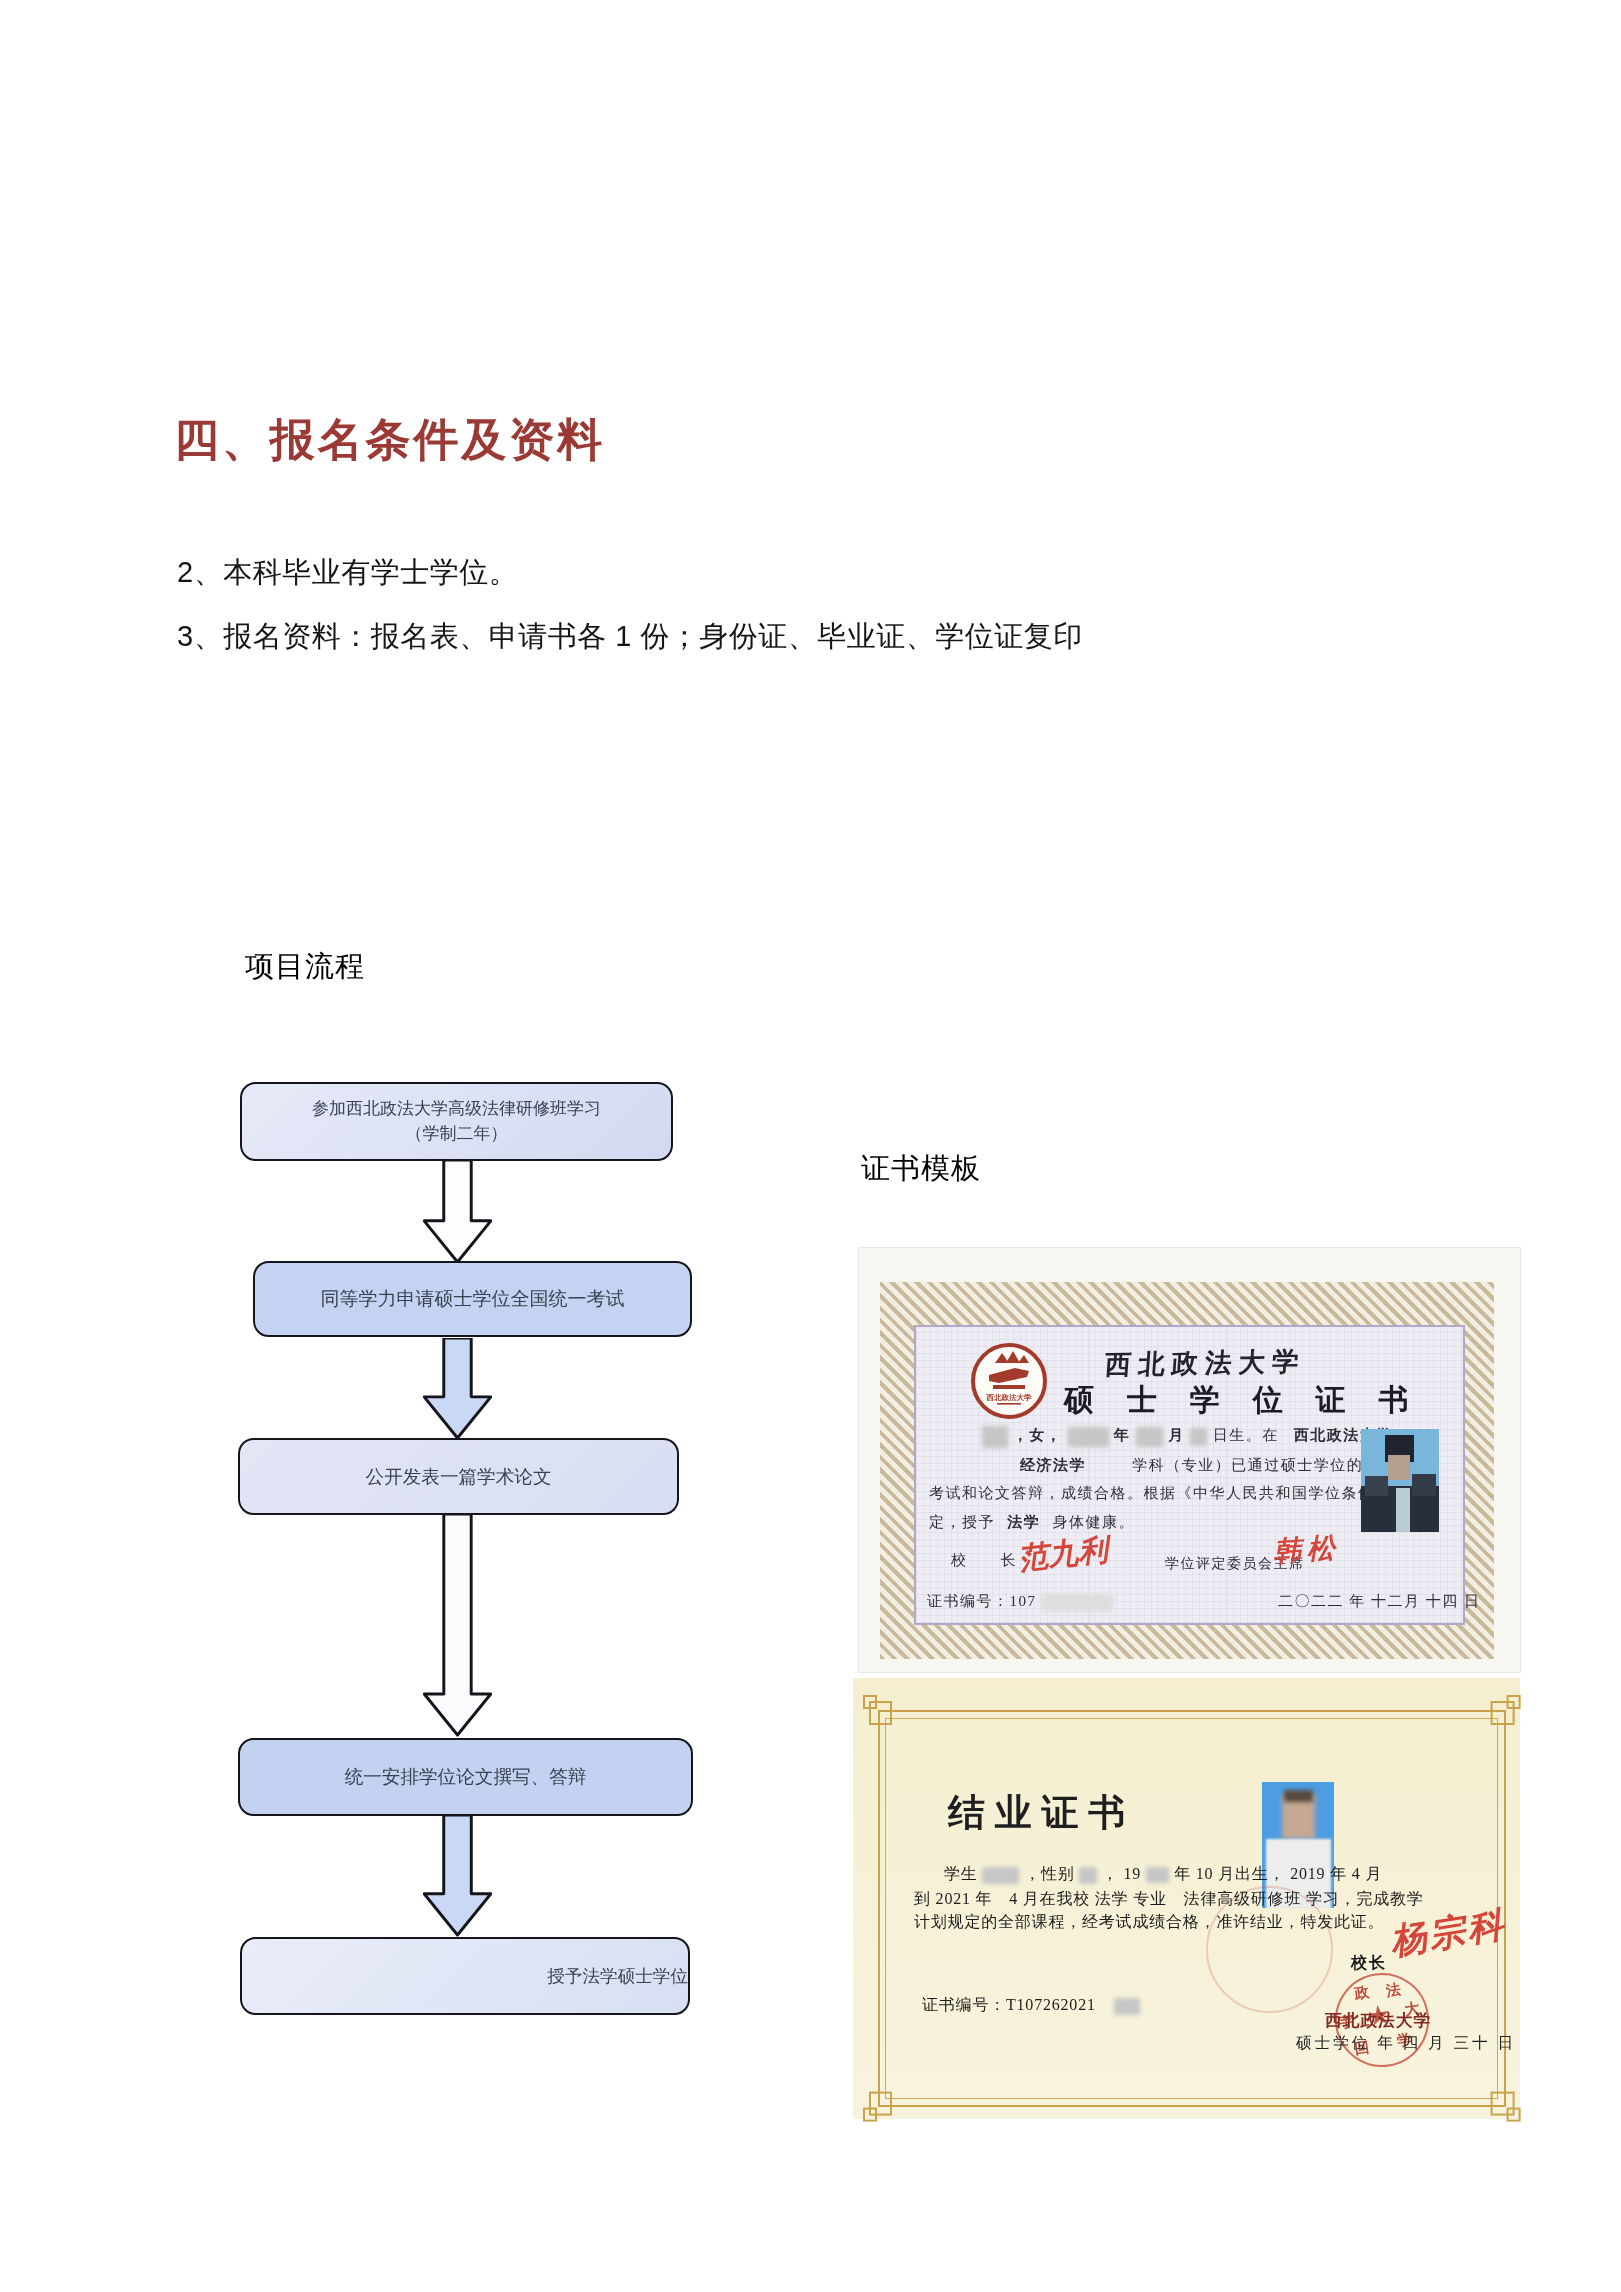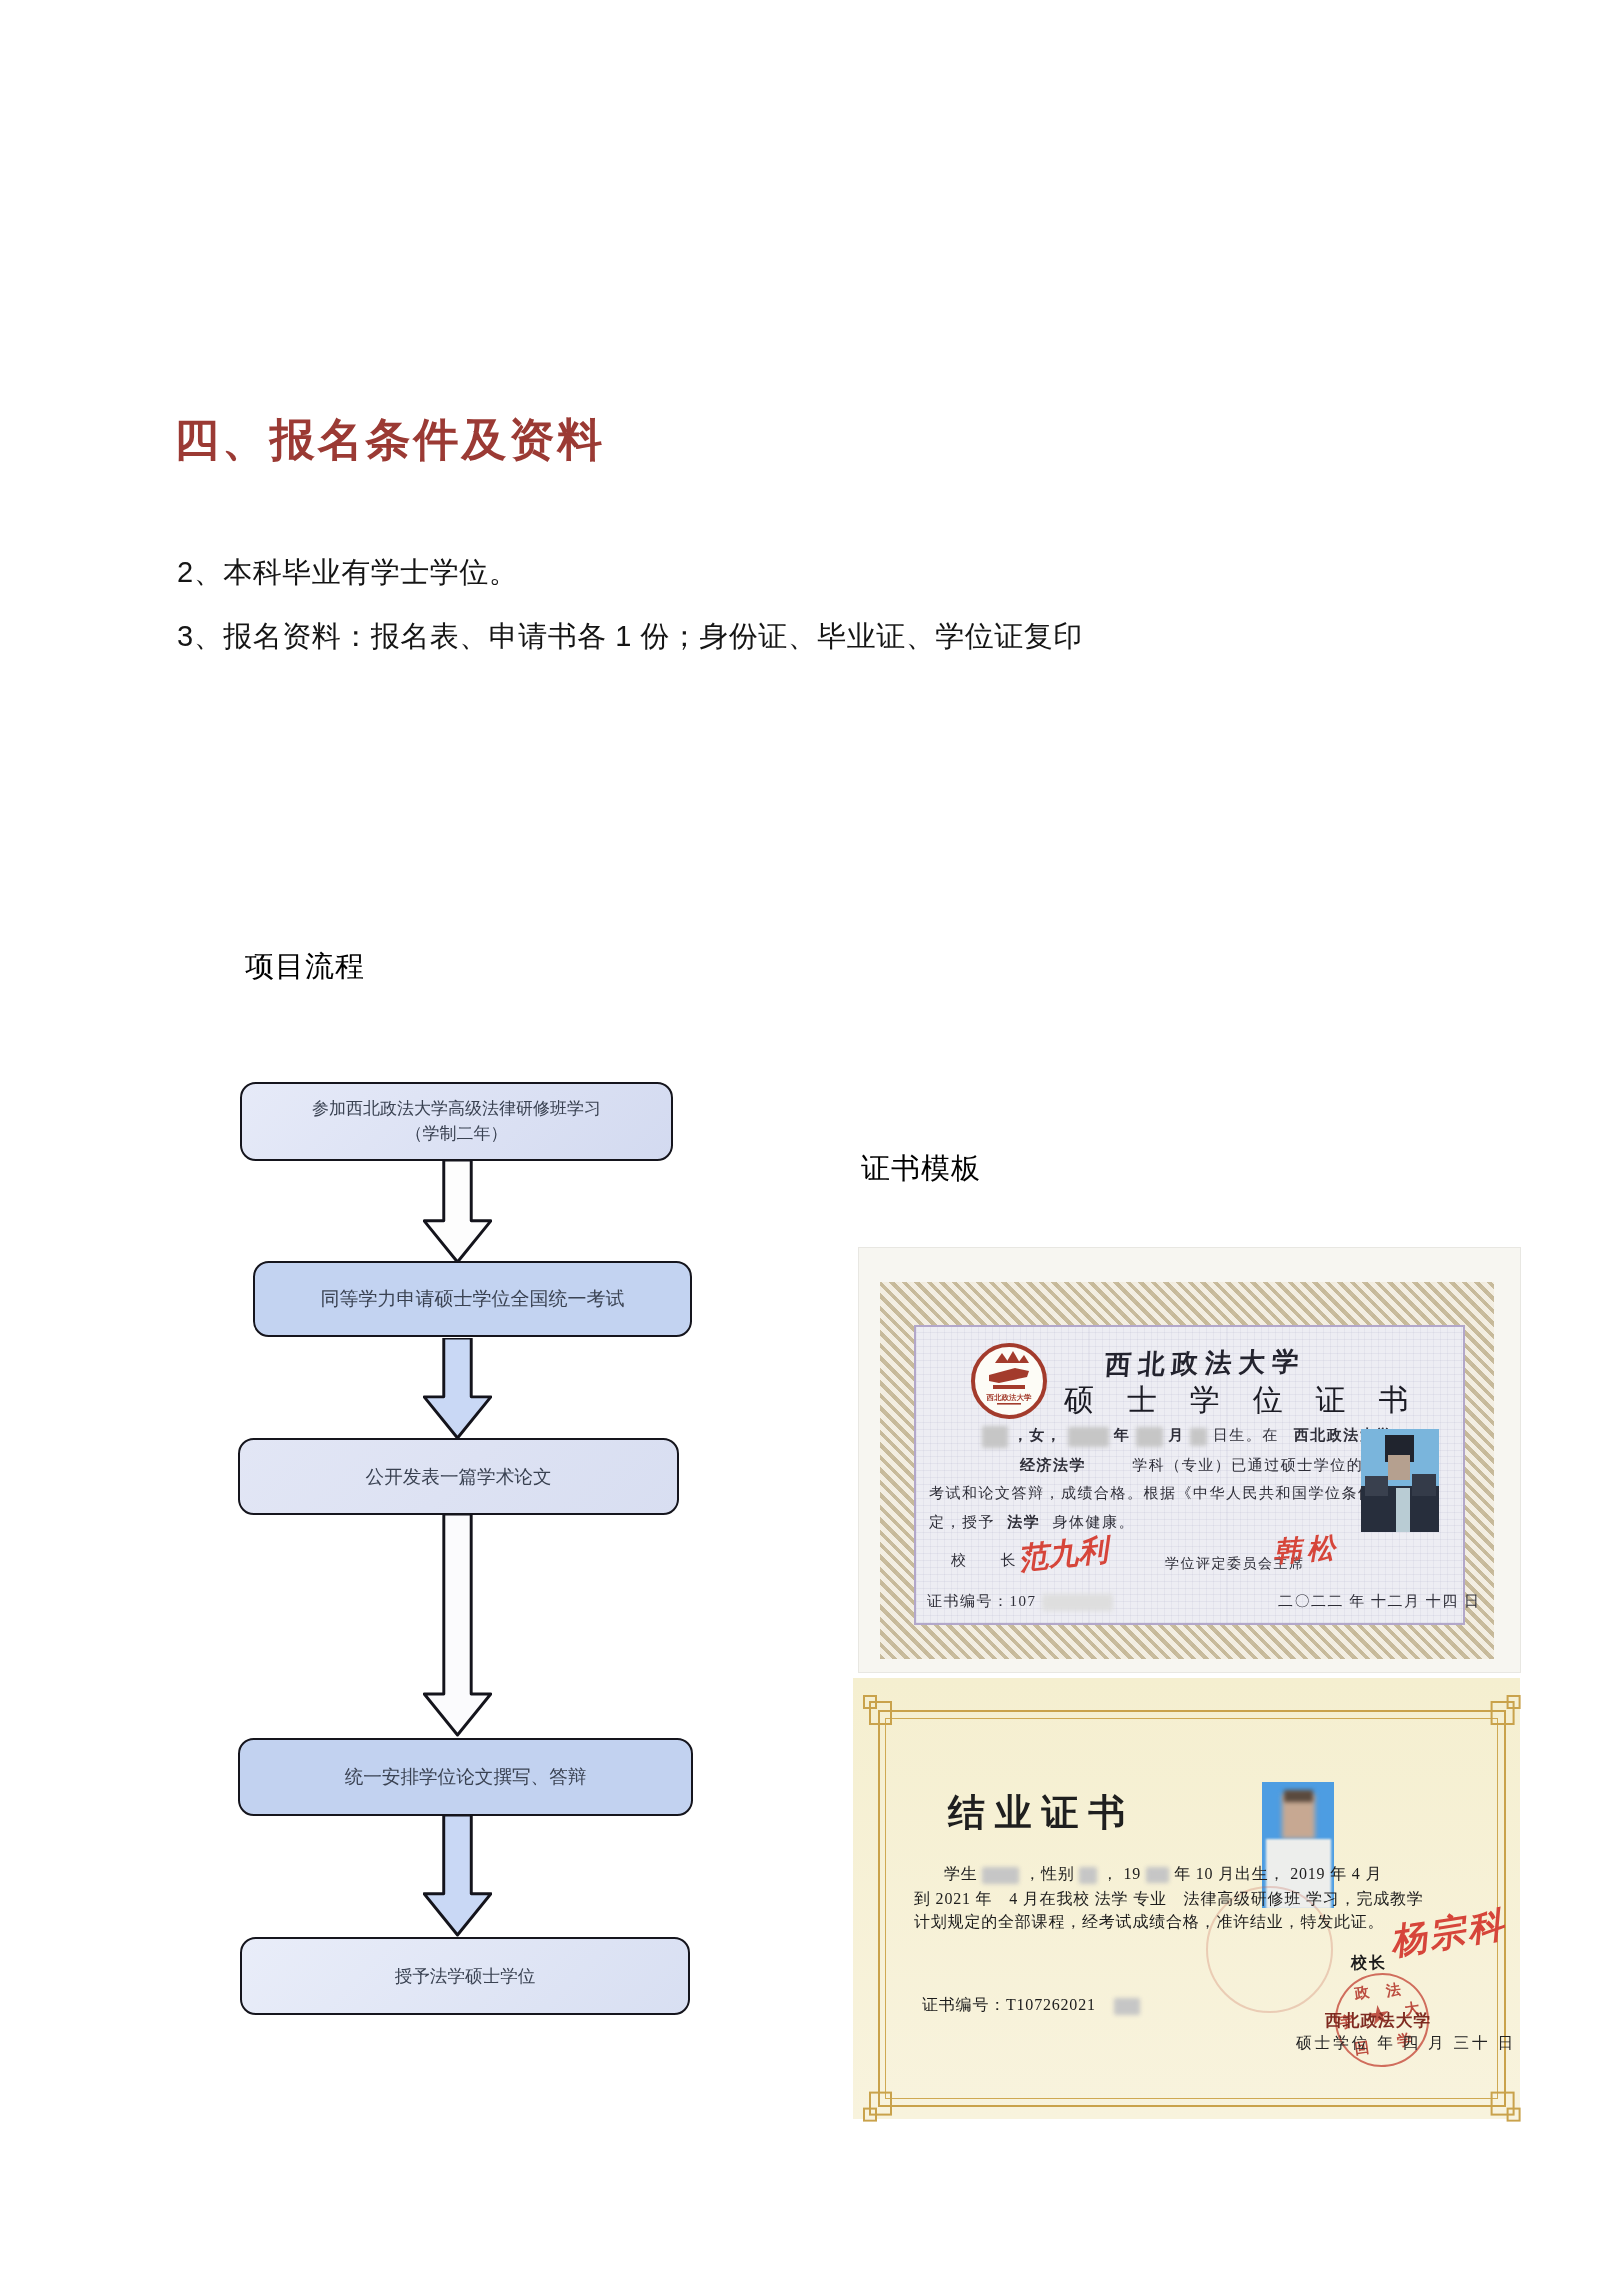--- a/index.html
+++ b/index.html
@@ -20,40 +20,40 @@
   .fbox{position:absolute;border:2.9px solid #15151d;border-radius:15.7px;display:flex;
         flex-direction:column;align-items:center;justify-content:center;text-align:center;
         color:#3a4252;box-sizing:border-box;}
   .fbox-1{left:240px;top:1082px;width:433px;height:79px;font-size:17px;line-height:24.5px;
           background:linear-gradient(135deg,#e6eaf8,#d3daf0);}
   .fbox-2{left:253px;top:1261px;width:439px;height:76px;font-size:19px;background:#c3d3f1;}
   .fbox-3{left:238px;top:1438px;width:441px;height:77px;font-size:18.6px;
           background:linear-gradient(135deg,#e2e6f5,#d8def1);}
   .fbox-4{left:238px;top:1738px;width:455px;height:78px;font-size:18.6px;background:#c2d2f0;}
   .fbox-5{left:240px;top:1937px;width:450px;height:78px;font-size:17.6px;
-          background:linear-gradient(135deg,#e9edf9,#d8dff2);}
+          background:linear-gradient(135deg,#e9edf9,#d8dff2);align-items:flex-end;}
   .farrow{position:absolute;left:423px;width:69px;}
 
   
   .cert1{position:absolute;left:858px;top:1247px;width:663px;height:426px;background:#f7f6f1;
          box-shadow:0 0 0 1px #e8e7e2 inset;}
   .cert1-frame{position:absolute;left:21.6px;top:35px;width:614px;height:377px;
          background:
            repeating-linear-gradient(45deg,rgba(196,182,149,.9) 0 3.9px,rgba(243,238,226,.95) 3.9px 8.8px),
            repeating-linear-gradient(-45deg,rgba(196,182,149,.5) 0 3.9px,rgba(243,238,226,.4) 3.9px 8.8px);}
   .cert1-inner{position:absolute;left:34px;top:43px;right:29px;bottom:34px;
          background-color:#ededf3;border:2px solid #b2a7ca;
          background-image:
            repeating-linear-gradient(0deg,rgba(160,160,190,.14) 0 1px,transparent 1px 6.9px),
            repeating-linear-gradient(90deg,rgba(160,160,190,.12) 0 1px,transparent 1px 6.9px);}
   .c1-univ{position:absolute;left:247px;top:98px;font-family:"DejaVu Serif",serif;
            font-size:26.5px;font-weight:bold;color:#23232e;letter-spacing:6.9px;
            transform:skewX(-5deg) rotate(-1deg);}
   .c1-title{position:absolute;left:206px;top:133px;font-family:"Liberation Serif",serif;
-            font-size:30px;font-weight:normal;color:#1b1b24;letter-spacing:12.7px;white-space:nowrap;}
+            font-size:30px;font-weight:bold;color:#1b1b24;letter-spacing:12.7px;white-space:nowrap;}
   .c1-line{position:absolute;font-family:"Liberation Serif",serif;font-size:15px;
            color:#2e2e38;letter-spacing:1.5px;white-space:nowrap;}
   .c1-line b{font-weight:bold;}
   .redact{display:inline-block;background:#c6c6c6;filter:blur(2px);border-radius:2px;
           vertical-align:middle;}
   .redact-light{background:#dedede;filter:blur(2.9px);}
   .sig{position:absolute;color:#d6453a;font-family:"DejaVu Serif",serif;font-style:italic;
        font-weight:bold;white-space:nowrap;}
   .c1-photo{position:absolute;left:503px;top:182px;width:78px;height:103px;background:#7ab5dc;
             overflow:hidden;}

